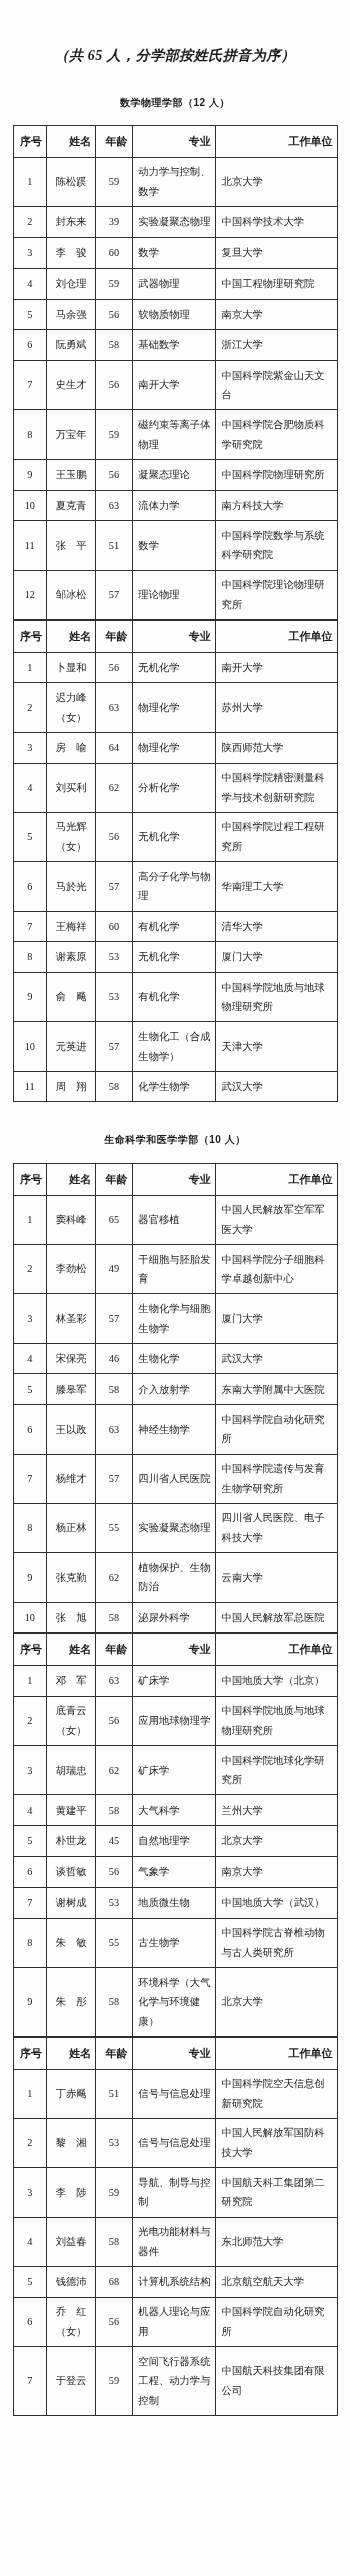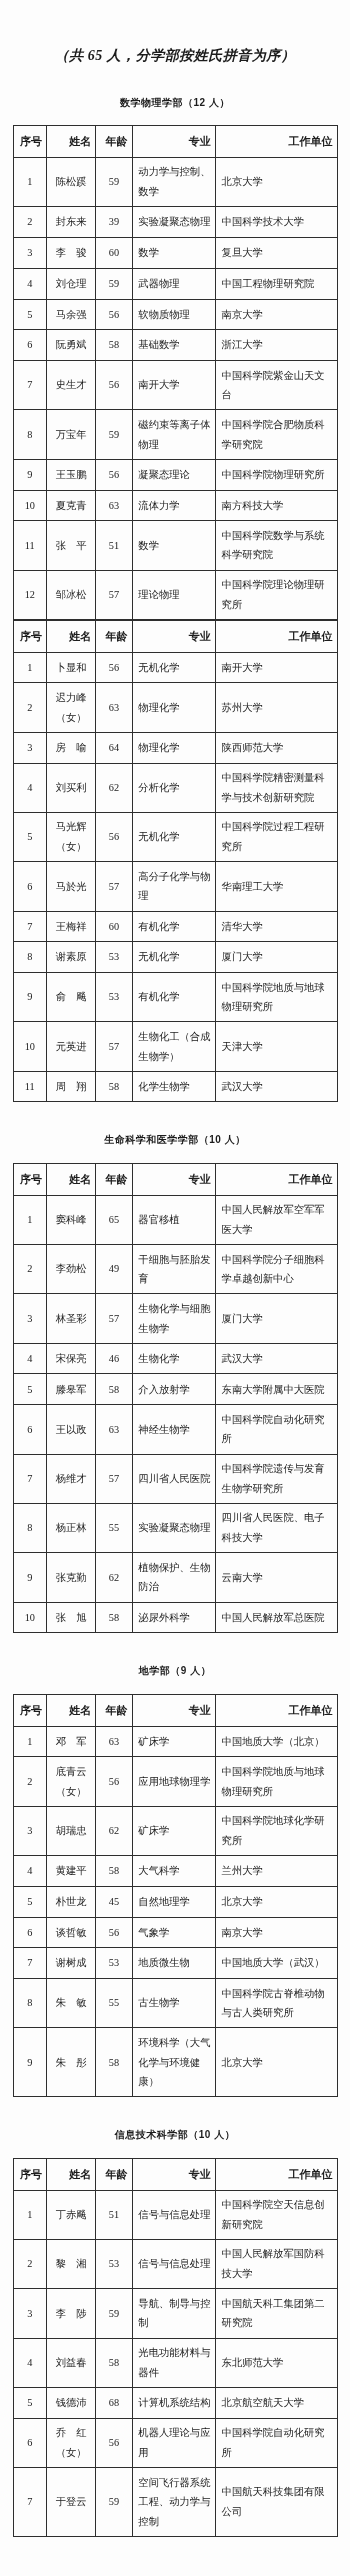--- a/index.html
+++ b/index.html
@@ -356,21 +356,20 @@
               <td>张　旭</td>
               <td>58</td>
               <td>泌尿外科学</td>
               <td>中国人民解放军总医院</td>
             </tr>
           </tbody>
     </table>
   </div>
 
   <div class="section">
-    <div class="section-heading">地学部（9 人）</div>
     <table class="members domestic">
       <thead>
             <tr>
               <th>序号</th>
               <th>姓名</th>
               <th>年龄</th>
               <th>专业</th>
               <th>工作单位</th>
             </tr>
           </thead>
@@ -437,21 +436,20 @@
               <td>朱　彤</td>
               <td>58</td>
               <td>环境科学（大气化学与环境健康）</td>
               <td>北京大学</td>
             </tr>
           </tbody>
     </table>
   </div>
 
   <div class="section">
-    <div class="section-heading">信息技术科学部（10 人）</div>
     <table class="members domestic">
       <thead>
             <tr>
               <th>序号</th>
               <th>姓名</th>
               <th>年龄</th>
               <th>专业</th>
               <th>工作单位</th>
             </tr>
           </thead>

